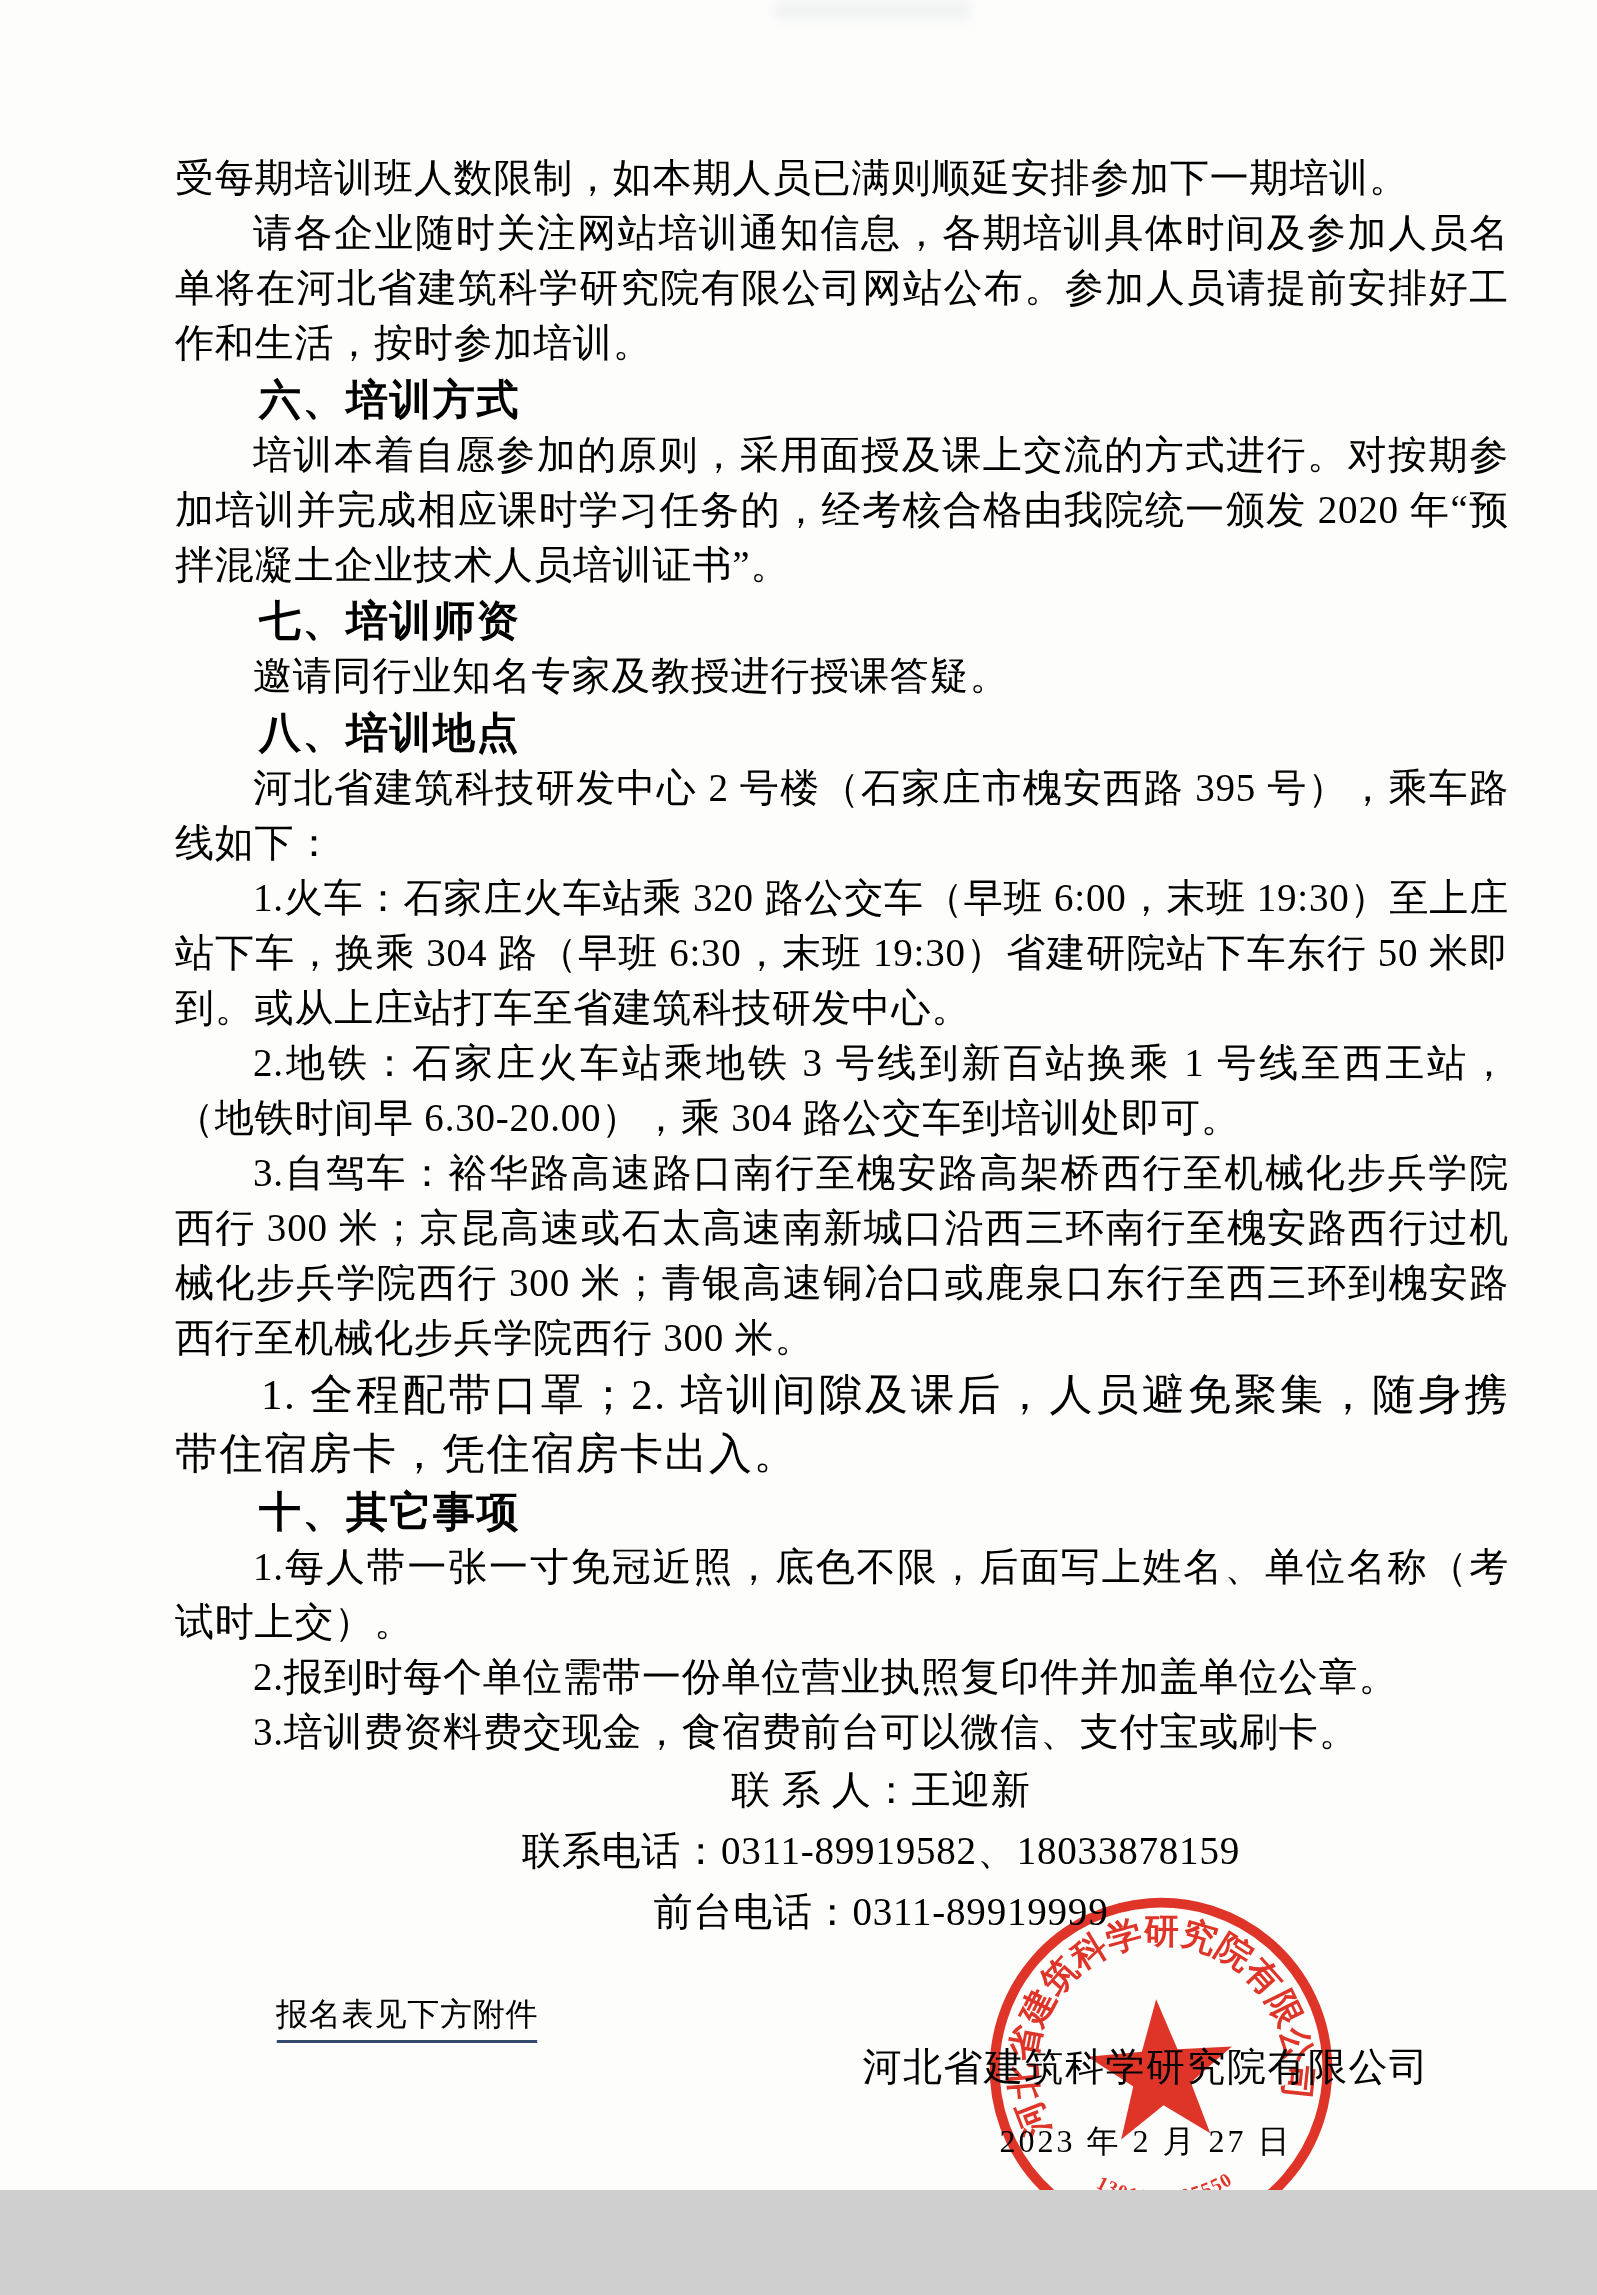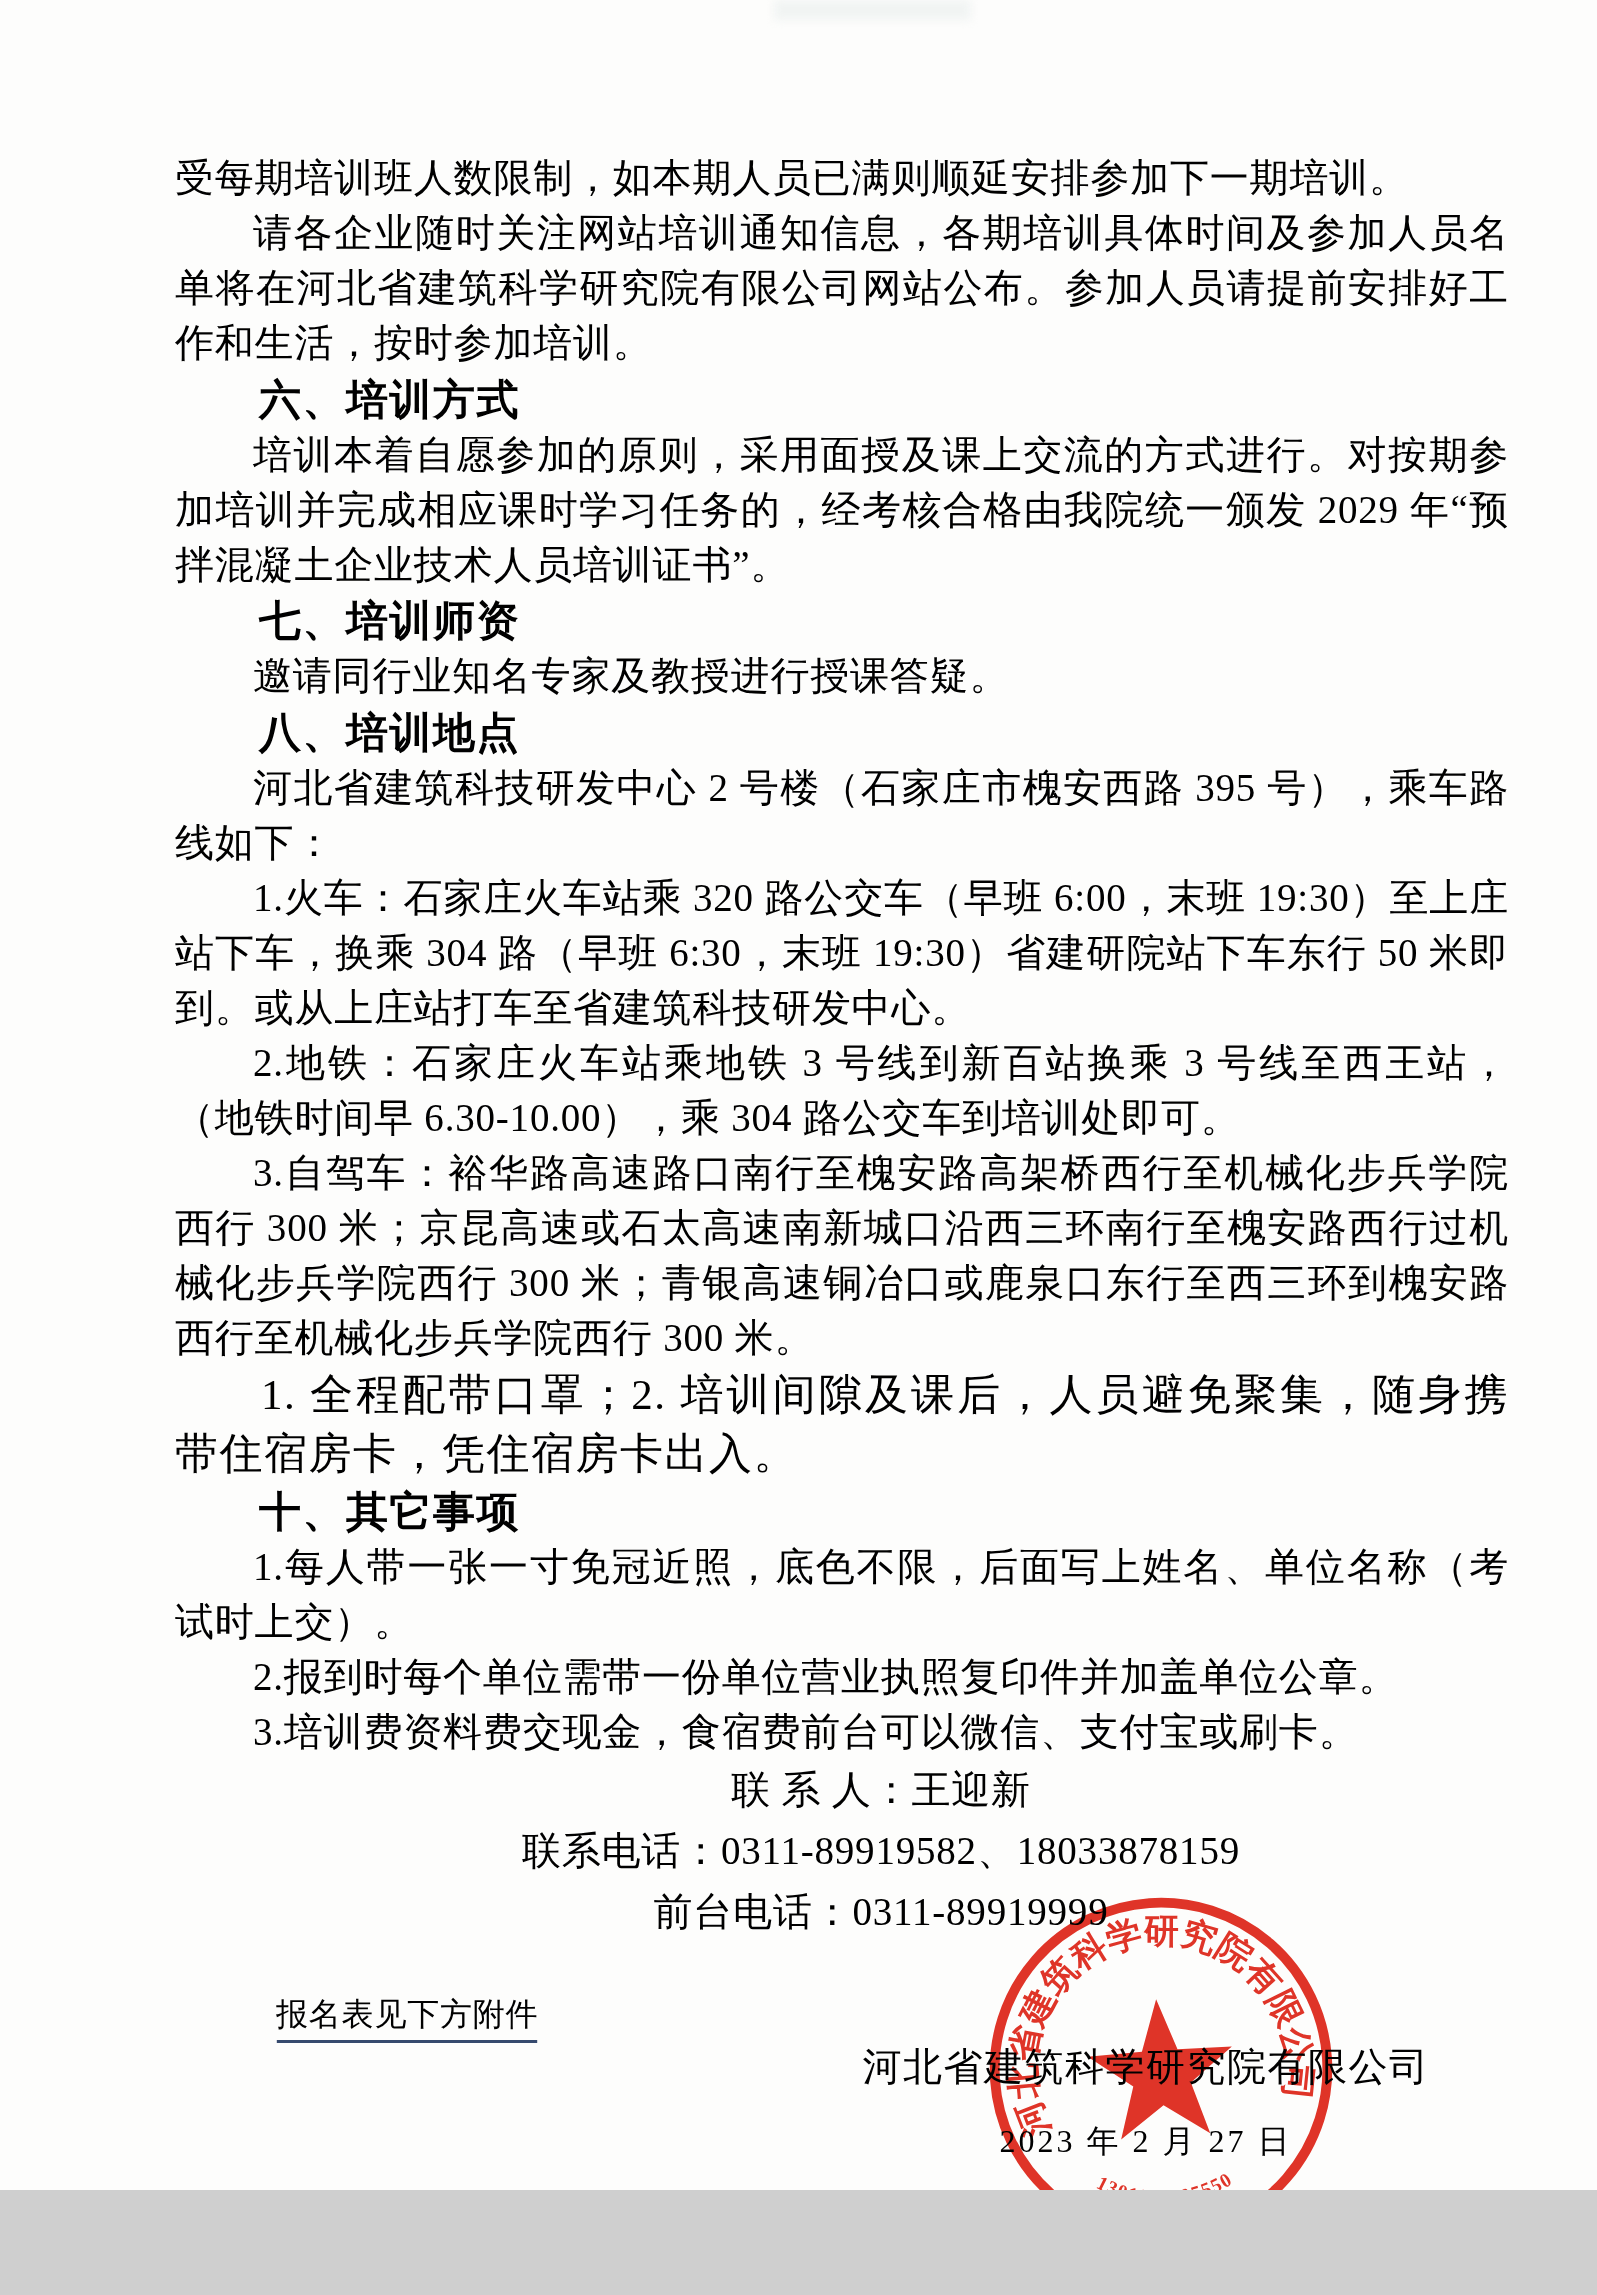--- a/index.html
+++ b/index.html
@@ -66,29 +66,29 @@
 
 <div class="page">
 
   <div class="scan-smudge"></div>
 
   <div class="content">
     <p class="para noindent">受每期培训班人数限制，如本期人员已满则顺延安排参加下一期培训。</p>
     <p class="para">请各企业随时关注网站培训通知信息，各期培训具体时间及参加人员名单将在河北省建筑科学研究院有限公司网站公布。参加人员请提前安排好工作和生活，按时参加培训。</p>
 
     <p class="heading">六、培训方式</p>
-    <p class="para">培训本着自愿参加的原则，采用面授及课上交流的方式进行。对按期参加培训并完成相应课时学习任务的，经考核合格由我院统一颁发 2029 年“预拌混凝土企业技术人员培训证书”。</p>
+    <p class="para">培训本着自愿参加的原则，采用面授及课上交流的方式进行。对按期参加培训并完成相应课时学习任务的，经考核合格由我院统一颁发 2020 年“预拌混凝土企业技术人员培训证书”。</p>
 
     <p class="heading">七、培训师资</p>
     <p class="para">邀请同行业知名专家及教授进行授课答疑。</p>
 
     <p class="heading">八、培训地点</p>
     <p class="para">河北省建筑科技研发中心 2 号楼（石家庄市槐安西路 395 号），乘车路线如下：</p>
     <p class="para">1.火车：石家庄火车站乘 320 路公交车（早班 6:00，末班 19:30）至上庄站下车，换乘 304 路（早班 6:30，末班 19:30）省建研院站下车东行 50 米即到。或从上庄站打车至省建筑科技研发中心。</p>
-    <p class="para">2.地铁：石家庄火车站乘地铁 3 号线到新百站换乘 3 号线至西王站，（地铁时间早 6.30-10.00），乘 304 路公交车到培训处即可。</p>
+    <p class="para">2.地铁：石家庄火车站乘地铁 3 号线到新百站换乘 1 号线至西王站，（地铁时间早 6.30-20.00），乘 304 路公交车到培训处即可。</p>
     <p class="para">3.自驾车：裕华路高速路口南行至槐安路高架桥西行至机械化步兵学院西行 300 米；京昆高速或石太高速南新城口沿西三环南行至槐安路西行过机械化步兵学院西行 300 米；青银高速铜冶口或鹿泉口东行至西三环到槐安路西行至机械化步兵学院西行 300 米。</p>
 
     <p class="para big">1. 全程配带口罩；2. 培训间隙及课后，人员避免聚集，随身携带住宿房卡，凭住宿房卡出入。</p>
 
     <p class="heading">十、其它事项</p>
     <p class="para">1.每人带一张一寸免冠近照，底色不限，后面写上姓名、单位名称（考试时上交）。</p>
     <p class="para">2.报到时每个单位需带一份单位营业执照复印件并加盖单位公章。</p>
     <p class="para"><span>3.</span><span class="wavy-underline">培训费资料费交现金</span><span>，食宿费前台可以微信、支付宝或刷卡。</span></p>
 
     <p class="para contact">联 系 人：王迎新</p>

